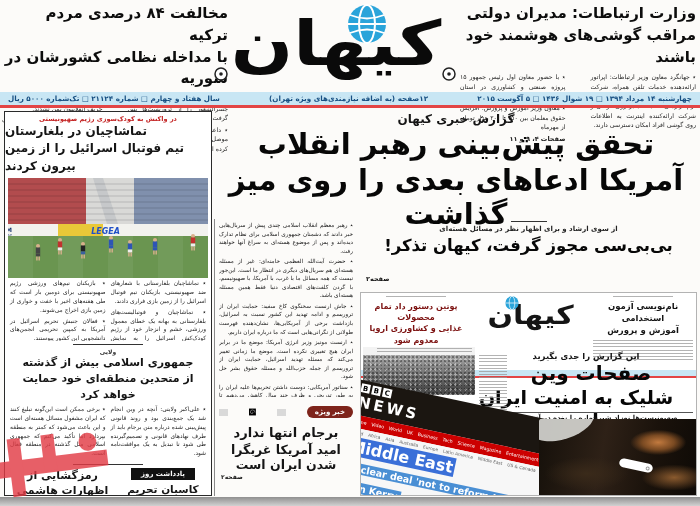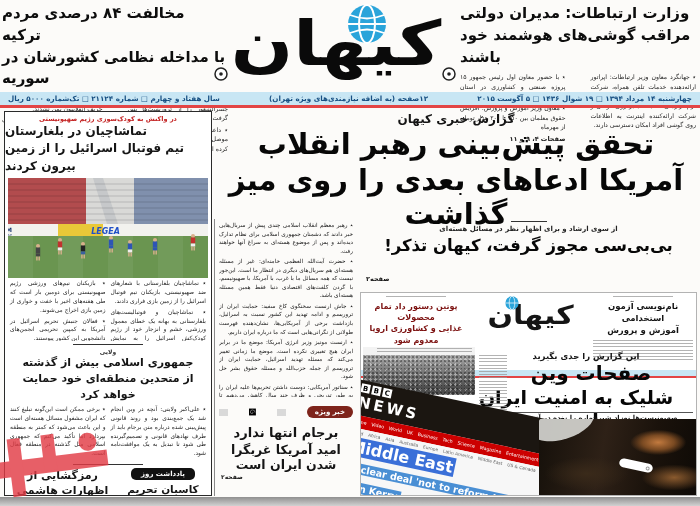--- a/index.html
+++ b/index.html
@@ -1,21 +1,21 @@
 <!DOCTYPE html>
 <html lang="fa" dir="rtl"><head>
 <meta charset="utf-8">
 <style>
   *{box-sizing:border-box;margin:0;padding:0}
   html,body{background:#777}
   body{font-family:"DejaVu Sans",sans-serif}
   .page{position:relative;width:700px;height:506px;background:#fcfbf9;margin:0 auto;overflow:hidden;direction:rtl;color:#151515}
   .abs{position:absolute}
   
-  .head-block h1{font-size:15px;font-weight:700;line-height:1.45;text-align:left;color:#0d0d0d}
+  .head-block h1{font-size:15px;font-weight:700;line-height:1.45;text-align:right;color:#0d0d0d}
   .cols{display:flex;gap:25px;margin-top:4px;font-size:6.2px;line-height:1.55;text-align:justify;color:#222}
   .cols>div{flex:1}
   .cols p{margin-bottom:2px}
   .pageref{font-size:6.5px;font-weight:700;margin-top:1px}
   .target{width:16px;height:16px}
   .mast-title{font-size:62px;font-weight:700;line-height:88px;text-align:center;display:block;transform:scaleX(1.18);color:#0a0a0a}
   .infobar{left:0;top:92px;width:700px;height:13px;background:#c8e6f4;display:flex;align-items:center;justify-content:space-between;padding:0 8px;font-size:7.2px;font-weight:700;color:#174f82}
   .redrule{left:0;top:105px;width:700px;height:3px;background:#e34545}
   
   .leftbox{left:4px;top:111px;width:208px;height:385px;border:1px solid #2a2a2a;background:#fff;overflow:hidden}
@@ -24,21 +24,21 @@
   .photo{display:block;margin:3px auto 1px}
   .cols2{display:flex;gap:5px;padding:0 5px;font-size:5.9px;line-height:1.5;text-align:justify;overflow:hidden;color:#1c1c1c}
   .cols2>div{flex:1}
   .cols2 p{margin-bottom:2px}
   .sep{width:70px;border:0;border-top:1px solid #333;margin:3px auto}
   .vk{font-size:6px;text-align:center;font-weight:700;color:#333}
   .vh{font-size:11px;font-weight:700;text-align:center;line-height:1.45}
   .bottomrow{display:flex;gap:5px;padding:0 5px;align-items:flex-start;margin-top:2px}
   .br-right{flex:0 0 86px}
   .br-left{flex:1}
-  .pill{display:block;margin:0 auto 2px;background:#111;color:#fff;font-size:7px;font-weight:700;border-radius:5px;padding:2px 10px;width:max-content}
+  .pill{display:block;margin:0 auto 2px;background:#111;color:#fff;font-size:7px;font-weight:700;border-radius:0;padding:2px 10px;width:max-content}
   .yt{font-size:10.5px;font-weight:700;text-align:center;line-height:1.5}
   .hh{font-size:11px;font-weight:700;text-align:center;line-height:1.4}
   .watermark{left:-6px;top:428px;width:120px;height:74px;z-index:6;pointer-events:none}
   
   .mainhead{left:216px;top:112px;width:480px;text-align:center}
   .mk{font-size:12px;font-weight:700}
   .m1{font-size:29px;font-weight:700;margin-top:1px;letter-spacing:-.5px;color:#070707}
   .m2{font-size:29px;font-weight:700;margin-top:2px;letter-spacing:-.5px;color:#070707}
   
   .midcol{left:214px;top:219px;width:143px;height:277px;border-left:1px solid #8a8a8a;padding:2px 4px}

